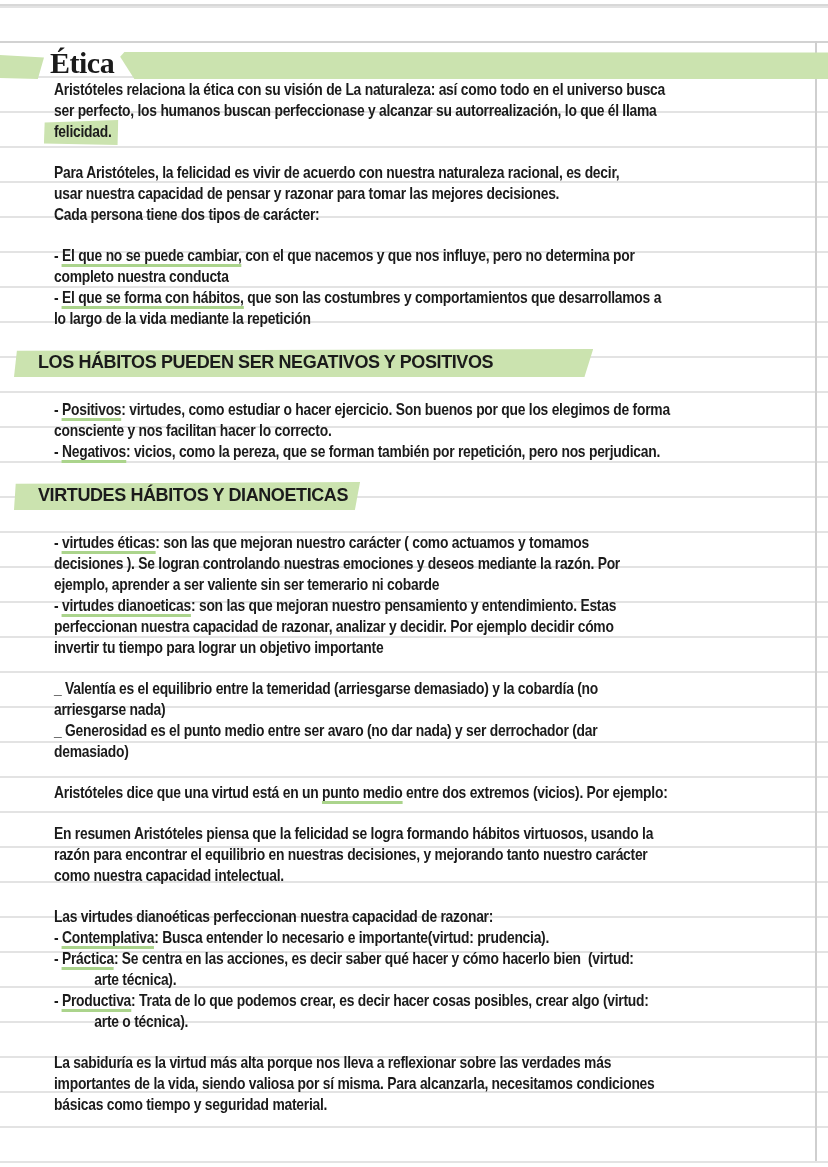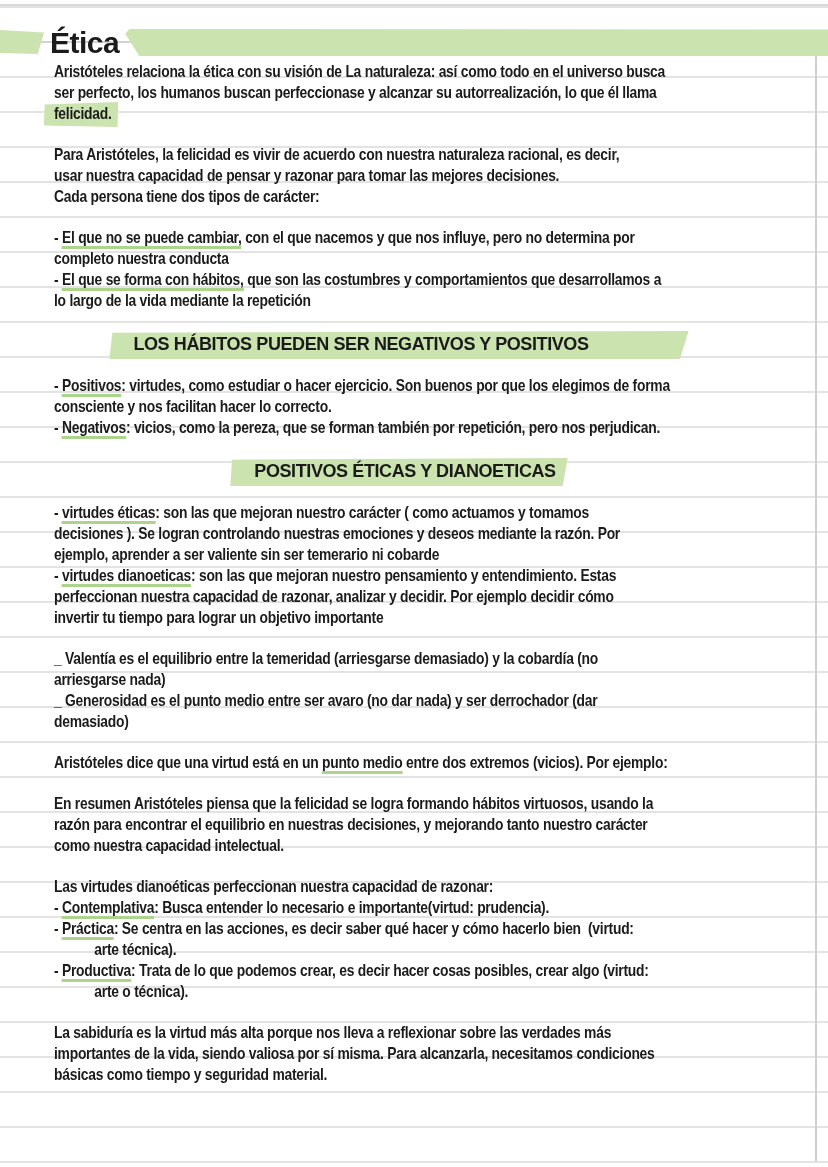--- a/index.html
+++ b/index.html
@@ -24,31 +24,31 @@
     background-position:0 6px;
     pointer-events:none;
   }
   .top-rule{position:absolute;left:0;right:0;top:4px;height:2px;background:#d8d8d8;}
   .second-rule{position:absolute;left:0;right:0;top:41px;height:2px;background:#d2d2d2;}
   .right-border{position:absolute;top:41px;bottom:6px;left:815px;width:2px;background:var(--border);}
 
   .content{position:absolute;top:0;left:0;right:0;padding:0 44px 0 38px;}
 
   
-  .title-row{display:flex;align-items:flex-start;height:32px;margin-top:29px;position:relative;}
+  .title-row{display:flex;align-items:flex-end;height:32px;margin-top:47px;position:relative;font-family:Liberation Serif, serif;}
   .title-strip-left{width:44px;height:25px;background:var(--hl);margin-left:-38px;
     clip-path:polygon(0 4%,100% 14%,86% 100%,0 96%);}
   .page-title{font-size:30px;font-weight:700;letter-spacing:-0.5px;line-height:30px;
     padding:0 6px 0 6px;white-space:nowrap;position:relative;top:-1px;}
   .title-strip-right{flex:1;height:27px;background:var(--hl);margin-right:-44px;
     clip-path:polygon(0 18%,0.6% 0,100% 2%,100% 100%,2% 100%);}
 
   
   .block{margin:0 0 20px 16px;}
-  .block.header{margin:0 0 16px 0;text-align:center;}
+  .block.header{margin:0 0 22px 0;}
   .line{
     font-size:16.5px;font-weight:700;line-height:21px;letter-spacing:-0.3px;
     white-space:pre;transform:scaleX(0.84);transform-origin:0 50%;
   }
   .line.indent{padding-left:48px;}
   .block.header .line{transform:none;font-size:18px;letter-spacing:-0.4px;line-height:22px;}
 
   .ul{border-bottom:3px solid var(--ul);padding-bottom:0px;}
   .hl{
     background:var(--hl);display:inline-block;
@@ -99,21 +99,21 @@
       </div>
       <div class="block header">
         <div class="line"><span class="hlh-wide">LOS HÁBITOS PUEDEN SER NEGATIVOS Y POSITIVOS</span></div>
       </div>
       <div class="block list">
         <div class="line"><span>- </span><span class="ul">Positivos</span><span>: virtudes, como estudiar o hacer ejercicio. Son buenos por que los elegimos de forma</span></div>
         <div class="line"><span>consciente y nos facilitan hacer lo correcto.</span></div>
         <div class="line"><span>- </span><span class="ul">Negativos</span><span>: vicios, como la pereza, que se forman también por repetición, pero nos perjudican.</span></div>
       </div>
       <div class="block header">
-        <div class="line"><span class="hlh">POSITIVOS ÉTICAS Y DIANOETICAS</span></div>
+        <div class="line"><span class="hlh">VIRTUDES HÁBITOS Y DIANOETICAS</span></div>
       </div>
       <div class="block list">
         <div class="line"><span>- </span><span class="ul">virtudes éticas</span><span>: son las que mejoran nuestro carácter ( como actuamos y tomamos</span></div>
         <div class="line"><span>decisiones ). Se logran controlando nuestras emociones y deseos mediante la razón. Por</span></div>
         <div class="line"><span>ejemplo, aprender a ser valiente sin ser temerario ni cobarde</span></div>
         <div class="line"><span>- </span><span class="ul">virtudes dianoeticas</span><span>: son las que mejoran nuestro pensamiento y entendimiento. Estas</span></div>
         <div class="line"><span>perfeccionan nuestra capacidad de razonar, analizar y decidir. Por ejemplo decidir cómo</span></div>
         <div class="line"><span>invertir tu tiempo para lograr un objetivo importante</span></div>
       </div>
       <div class="block list">

